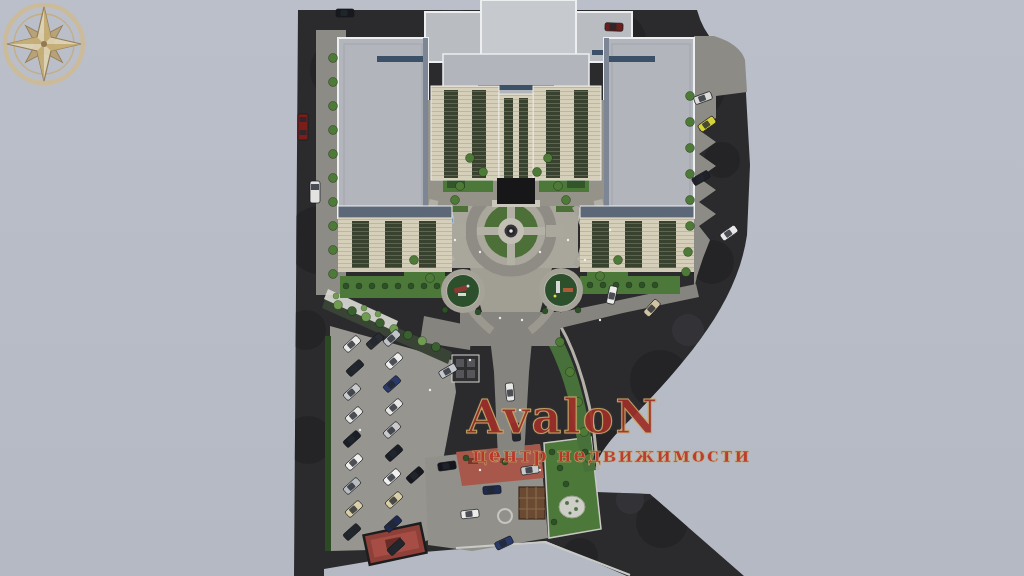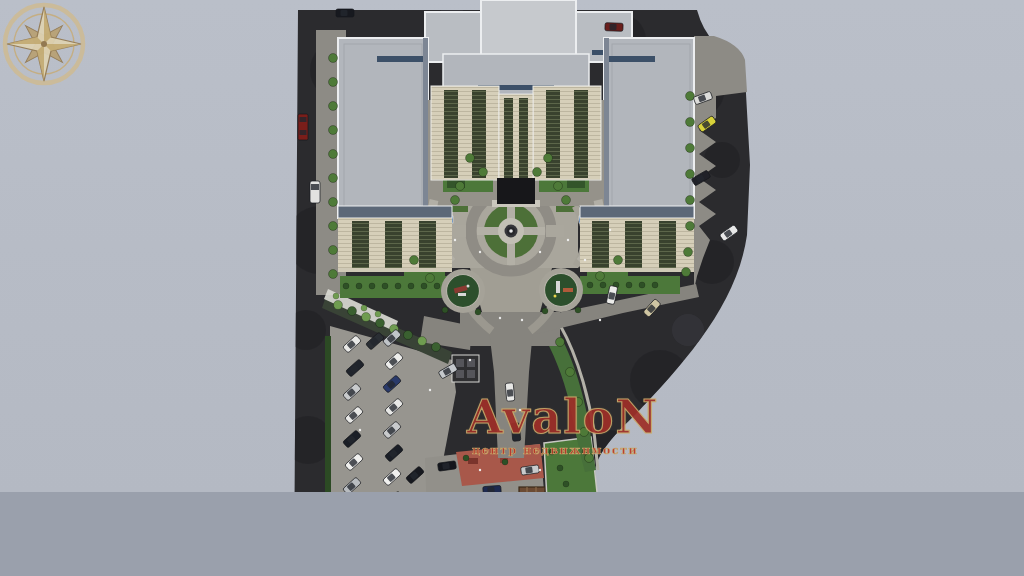--- a/index.html
+++ b/index.html
@@ -1,34 +1,34 @@
 <!DOCTYPE html>
 <html style="--background: #b7bcc6; --site-dark: #2b2b2e; --roof-gray: #b2b6bc; --roof-light: #c6c9cd; --roof-accent-blue: #3c5068; --facade-cream: #d8d1bc; --window-strip-green: #39422e; --road-gray: #8d8b85; --plaza-path: #a9a69c; --lawn-green: #4c783a; --hedge-green: #2c4a24; --red-paving: #a8584a; --brand-red: #9e2f28; --tagline-red: #bb352a; --compass-gold: #c9a96a;"><head>
 <meta charset="utf-8">
 <style>
   html,body{margin:0;padding:0;background:#9aa0ac;}
   .stage{
-    position:relative;width:1024px;height:492px;overflow:hidden;
+    position:relative;width:1024px;height:576px;overflow:hidden;
     background:linear-gradient(180deg,#babfc9 0%,#b4b9c3 100%);
     font-family:"DejaVu Serif", serif;
   }
   .stage svg{display:block;position:absolute;left:0;top:0;}
   .watermark{position:absolute;left:0;top:0;width:100%;height:100%;pointer-events:none;}
   .compass{position:absolute;left:388px;top:388px;width:88px;height:88px;opacity:.82;}
   .brand{
     position:absolute;left:467px;top:394px;
     font-size:46px;font-weight:bold;letter-spacing:2px;line-height:1;
     color:var(--brand-red,#9e2f28);
     -webkit-text-stroke:1.1px var(--compass-gold,#c9a96a);
     text-shadow:0 0 2px rgba(214,182,122,.55);
     opacity:.93;
   }
   .tagline{
     position:absolute;left:472px;top:445px;
-    font-size:11px;font-weight:bold;letter-spacing:1.6px;line-height:1;
+    font-size:20px;font-weight:bold;letter-spacing:1.6px;line-height:1;
     color:var(--tagline-red,#bb352a);
     -webkit-text-stroke:.6px var(--compass-gold,#c9a96a);
     opacity:.93;
   }
 </style>
 </head>
 <body>
 
 <div class="stage">
 <svg width="1024" height="576" viewBox="0 0 1024 576">

